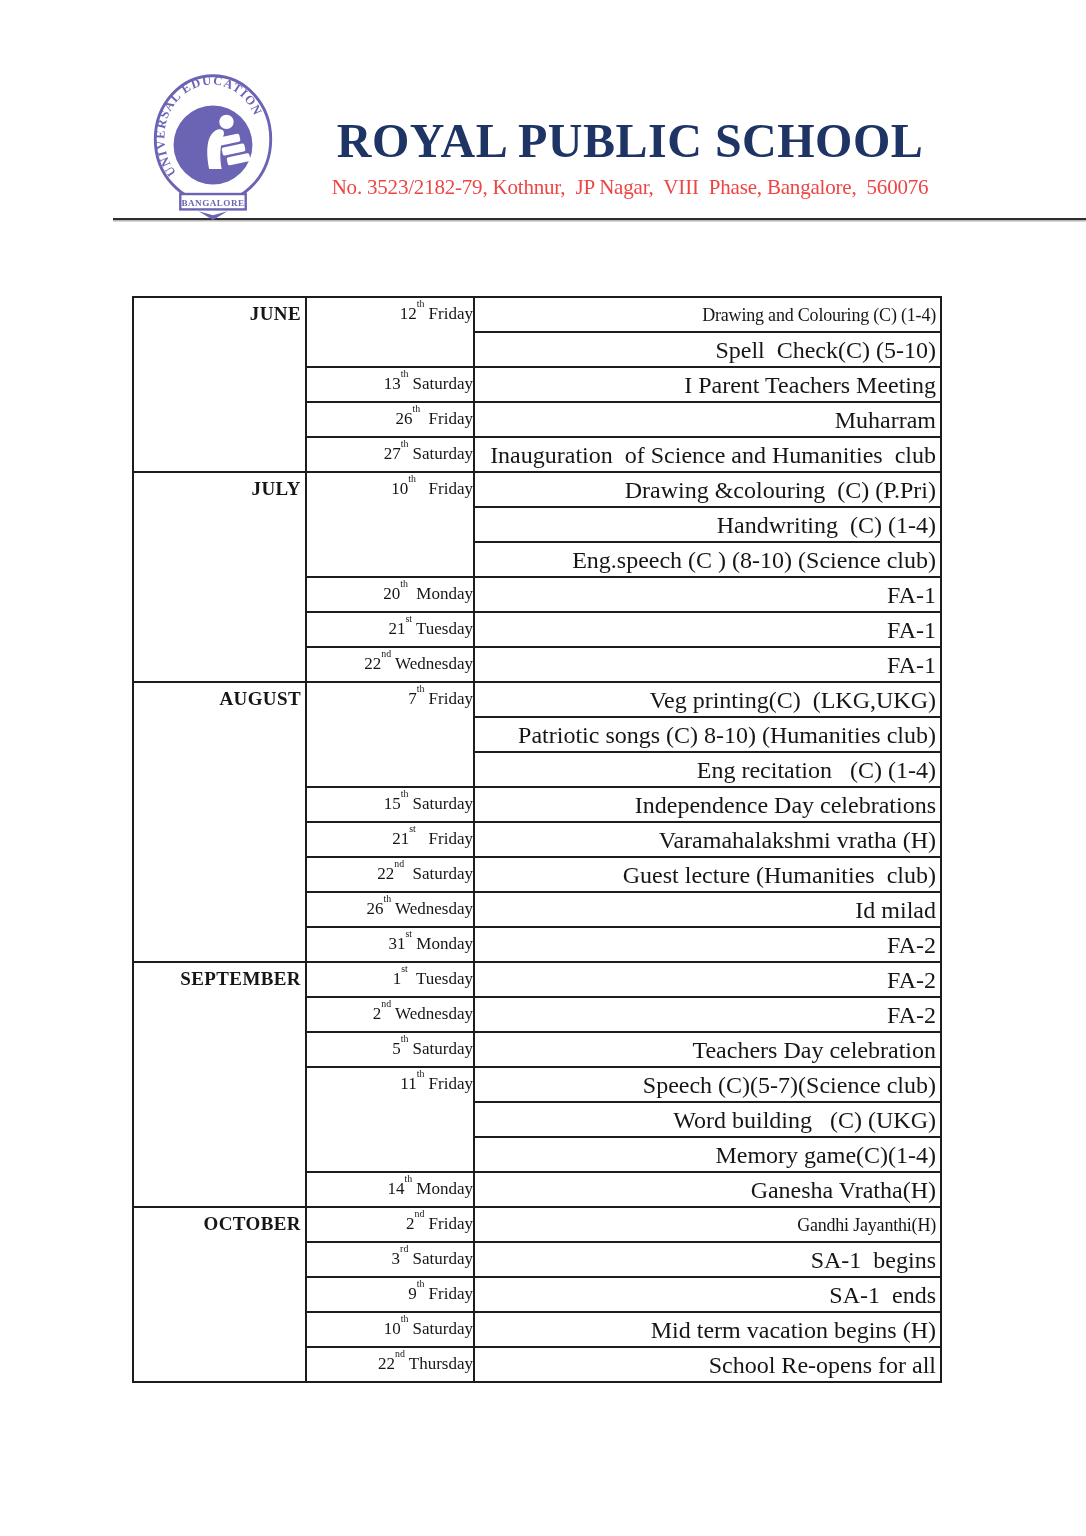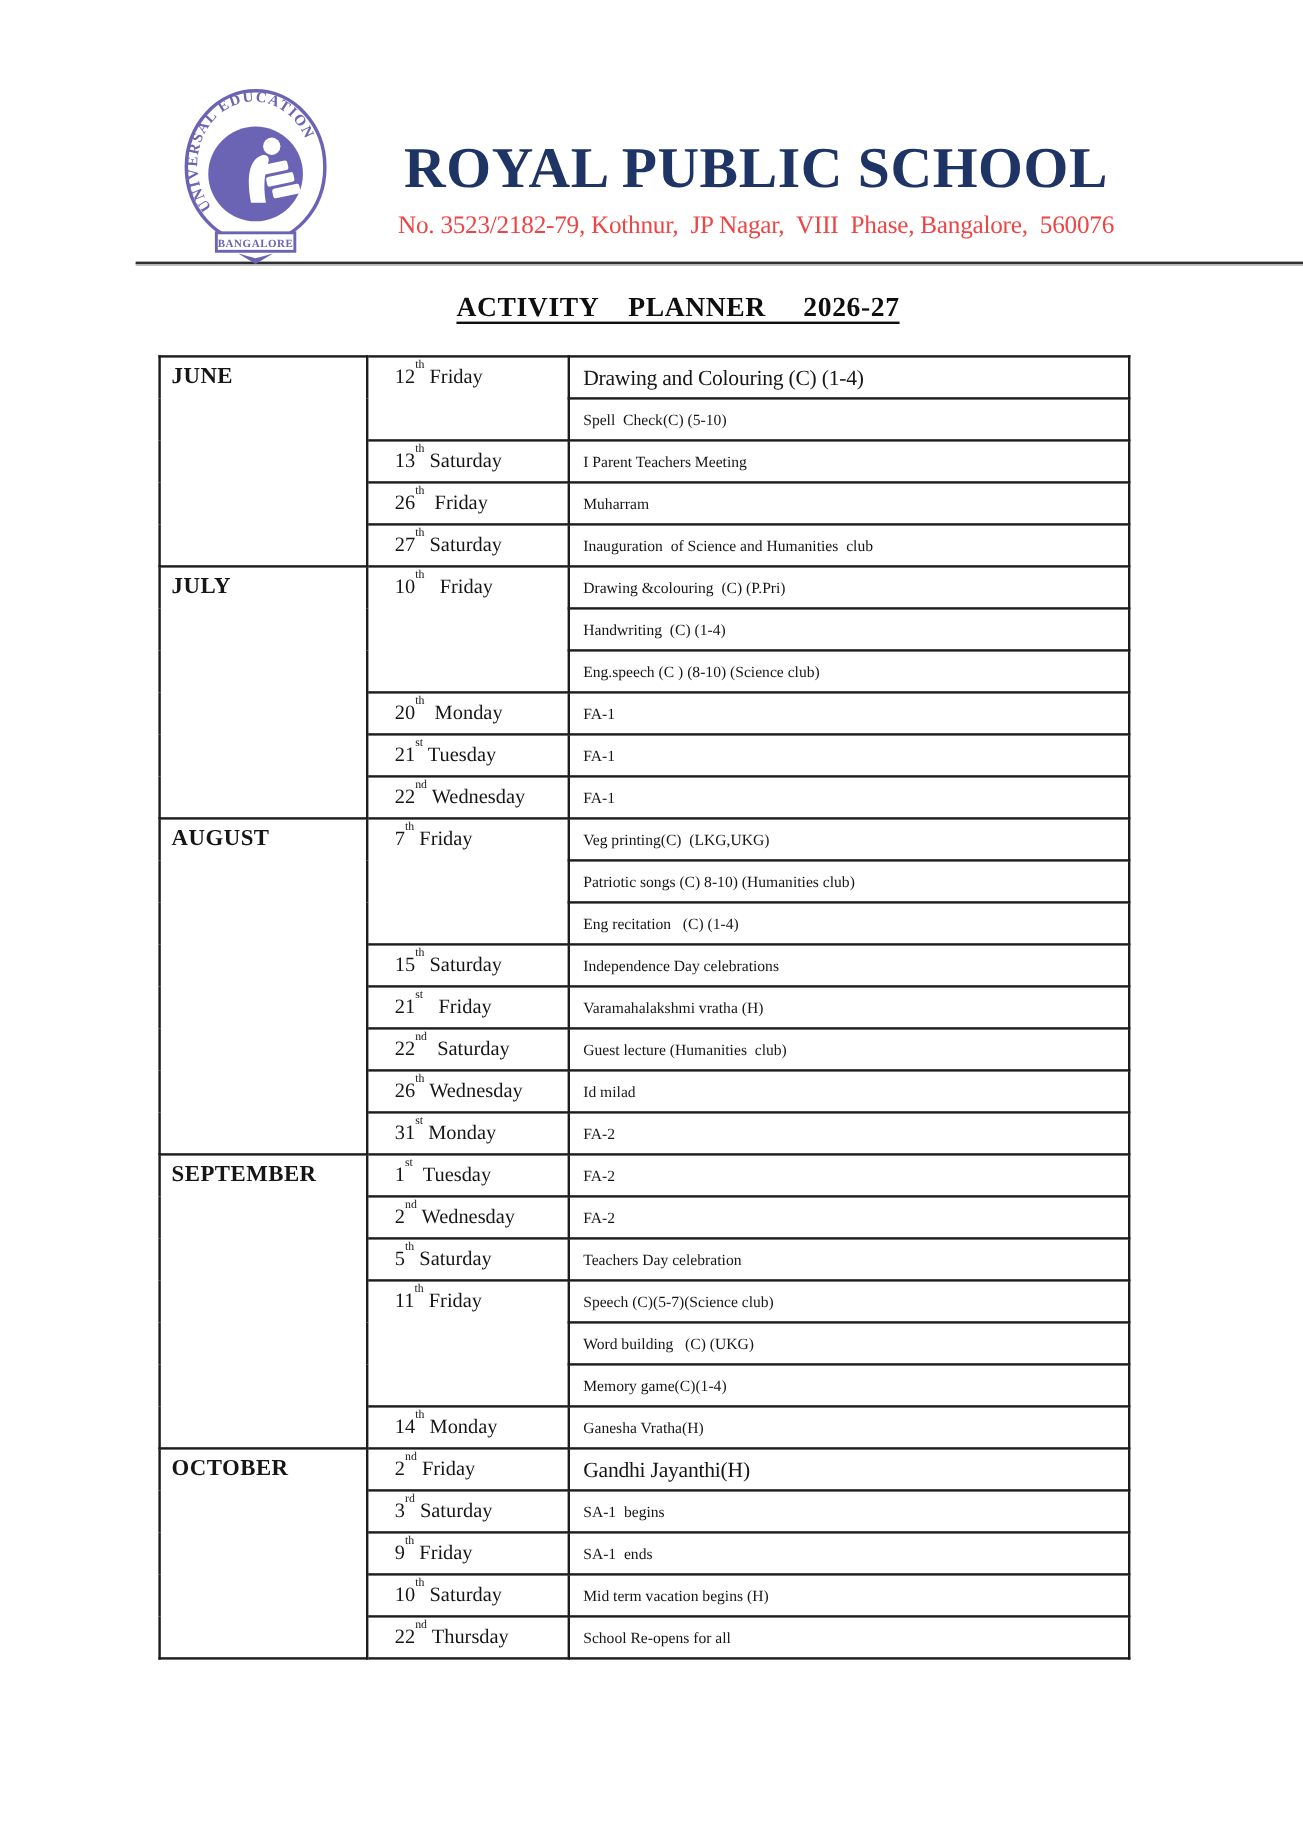--- a/index.html
+++ b/index.html
@@ -35,31 +35,31 @@
     color:#0f0f0f;
   }
 
   
   table.planner {
     position:absolute; left:132px; top:296px; width:808px;
     border-collapse:collapse; table-layout:fixed;
     border:2.5px solid #1c1c1c;
   }
   table.planner td { border:2px solid #1c1c1c; overflow:hidden; }
-  table.planner tr { height:35px; }
+  table.planner tr { height:35px;text-align:right; }
   td.month-cell {
     font-weight:bold; vertical-align:top; padding:5px 4px 0 9px;
     font-size:19px; letter-spacing:0.4px; white-space:pre;
   }
   td.date-cell {
     vertical-align:top; padding:6px 0 0 22px; font-size:17px; white-space:pre;
   }
   td.date-cell sup { font-size:0.58em; line-height:0; position:relative; top:-0.5em; }
   td.activity-cell {
-    vertical-align:middle; padding:1px 4px 0 11px; font-size:13px; white-space:pre;
+    vertical-align:middle; padding:1px 4px 0 11px; font-size:24px; white-space:pre;
   }
   td.activity-cell.sans {
     font-family:Liberation Serif, serif; font-size:18px; letter-spacing:-0.2px;
   }
 
   
   .logo text { font-family:"Liberation Serif", serif; font-weight:bold; }
 </style>
 </head>
 <body>
@@ -86,21 +86,20 @@
     <text x="65" y="143" text-anchor="middle" font-size="9.5" fill="#6b64b4" letter-spacing="0.5">BANGALORE</text>
     <path d="M 50 149 L 65 158 L 80 149 L 65 153 Z" fill="#6b64b4"></path>
   </svg>
 
   <div class="header-text">
     <div class="school-name">ROYAL PUBLIC SCHOOL</div>
     <div class="school-address">No. 3523/2182-79, Kothnur,  JP Nagar,  VIII  Phase, Bangalore,  560076</div>
   </div>
   <div class="header-divider"></div>
 
-  <div class="page-title">ACTIVITY    PLANNER     2026-27</div>
 
   <table class="planner">
     <colgroup>
       <col style="width:173px">
         <col style="width:168px">
         <col style="width:467px">
     </colgroup>
     <tbody>
         <tr>
           <td class="month-cell" rowspan="5">JUNE</td>

